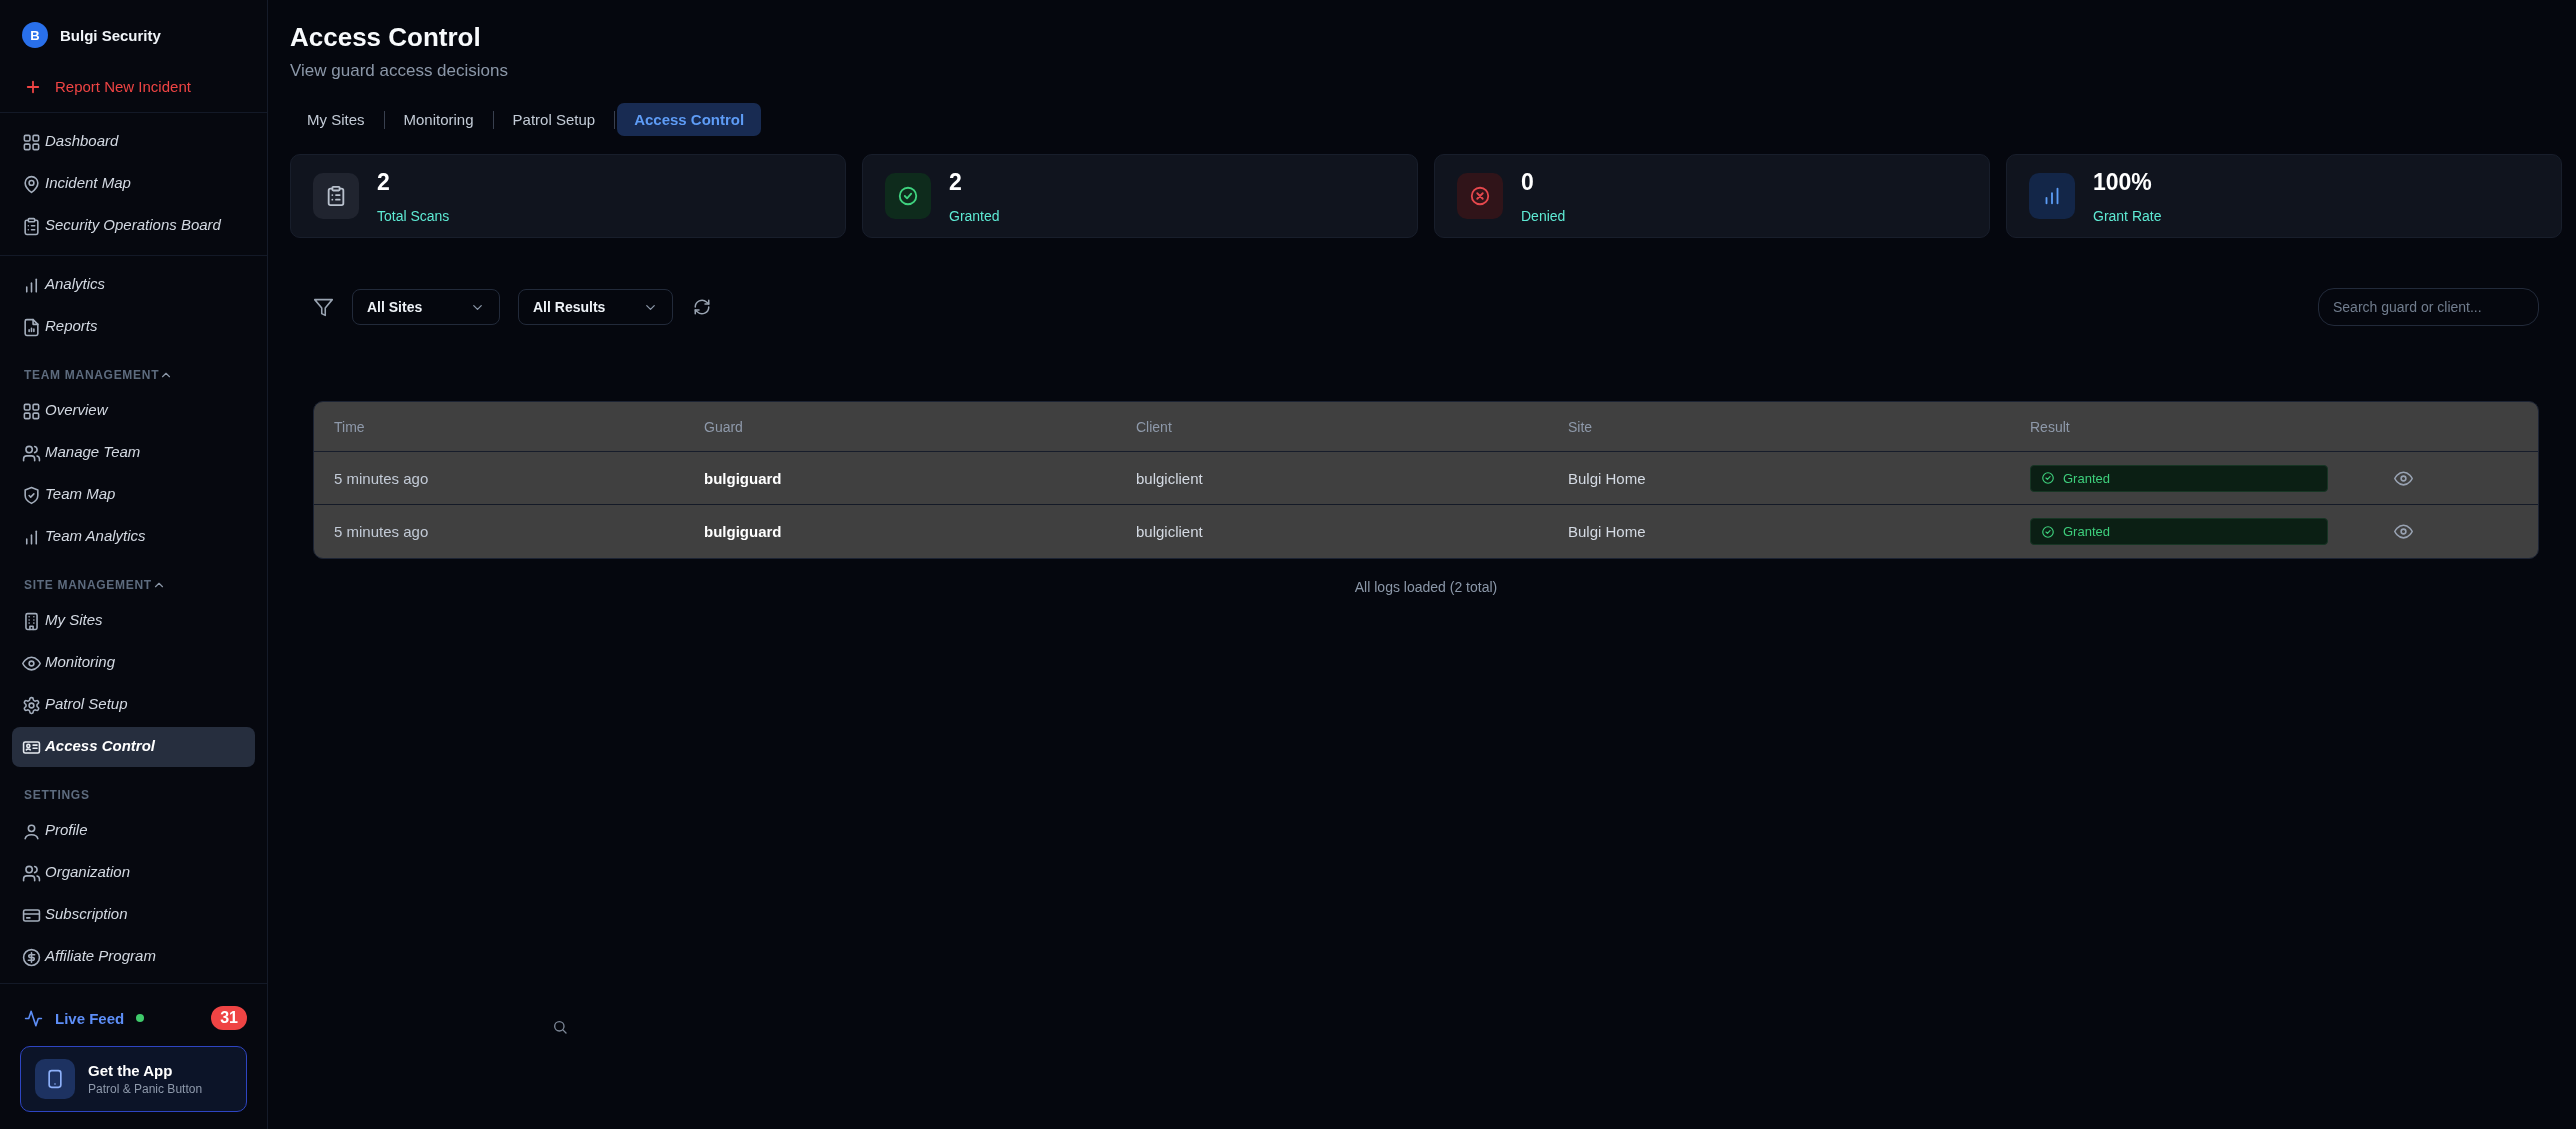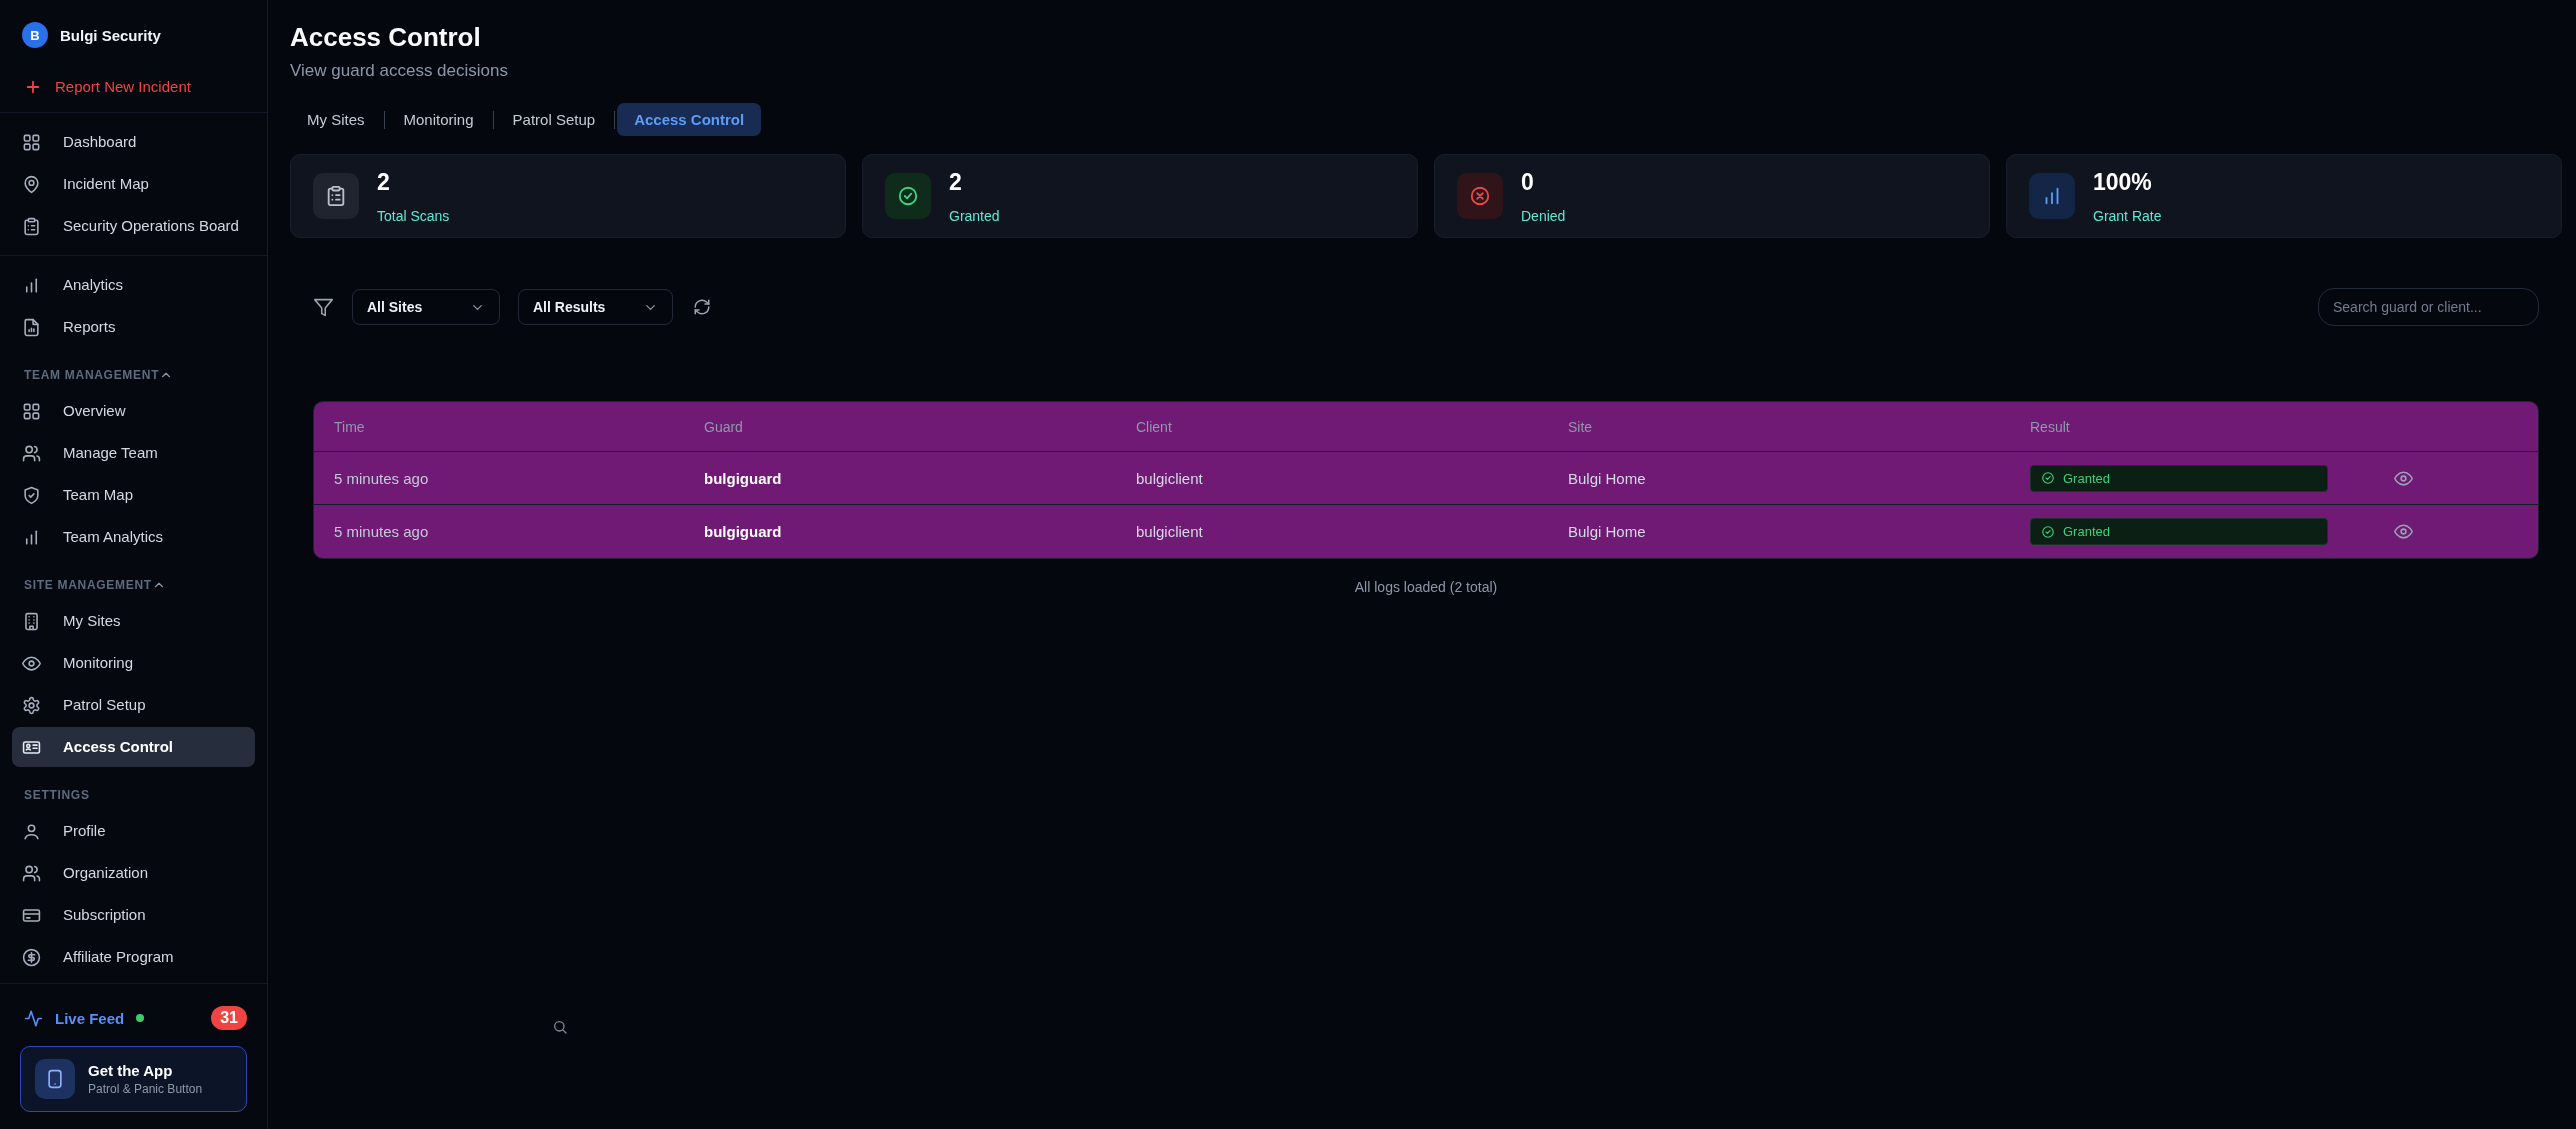--- a/index.html
+++ b/index.html
@@ -34,24 +34,24 @@
 
   .report-row {
     display:flex; gap:13px;
     padding:10px 24px 16px 24px;
     color:#ef4444; font-weight:400; font-size:15px; cursor:pointer;
   }
   .sb-divider { height:1px; background:#131927; margin:0 0 8px 0; }
   .sb-divider2 { height:1px; background:#131927; margin:8px 0; }
 
   .nav-item {
-    display:flex; align-items:flex-end; gap:22px;
+    display:flex; align-items:flex-start; gap:4px;
     margin:1px 12px; padding:10px 10px;
     border-radius:8px;
-    color:#d3d9e2; cursor:pointer; line-height:1.25;
+    color:#d3d9e2; cursor:pointer; line-height:1.25;font-style:italic;
   }
   .nav-item .ni-icon { color:#a4aebd; margin-top:1px; }
   .nav-item.active { background:#262e3e; color:#ffffff; font-weight:600; }
   .nav-item.active .ni-icon { color:#e7ebf1; }
 
   .section-head {
     display:flex; align-items:center; 
     padding:20px 24px 8px 24px;
     color:#5d6b7e; font-size:12px; font-weight:700; letter-spacing:0.7px;
   }
@@ -136,21 +136,21 @@
     width:221px; background:transparent;
     border:1px solid #222a3a; border-radius:16px;
     padding:10px 14px; color:#e2e8f0; font-size:14px;
     font-family:"Liberation Sans", sans-serif;
     outline:none;
   }
   .search-input::placeholder { color:#717d8e; }
 
   .table-card {
     margin-top:75px;
-    background:#701a75;
+    background:#404040;
     border:1px solid #1c2333;
     border-radius:10px;
     overflow:hidden;
   }
   .trow {
     display:grid;
     grid-template-columns: 370px 432px 432px 462px 318px 1fr;
     align-items:center;
     padding:0 20px;
   }

